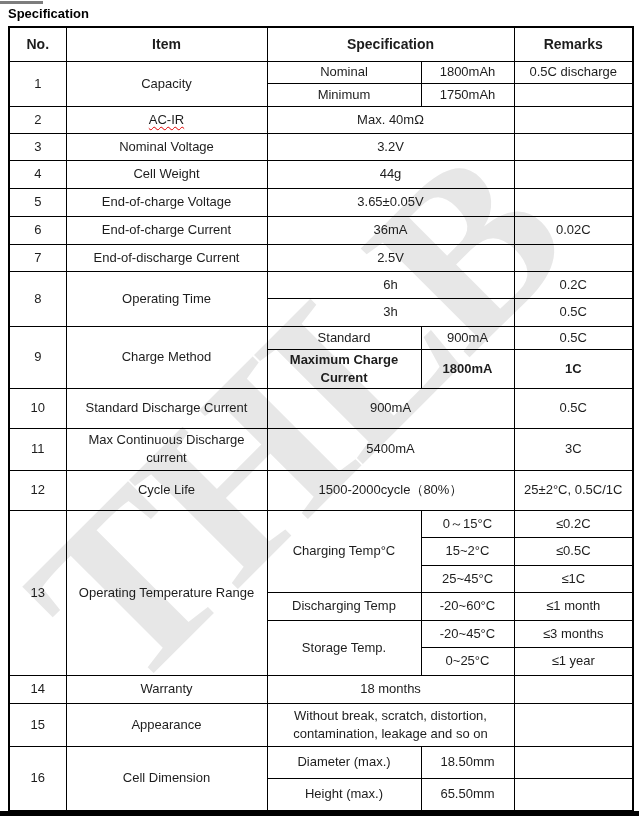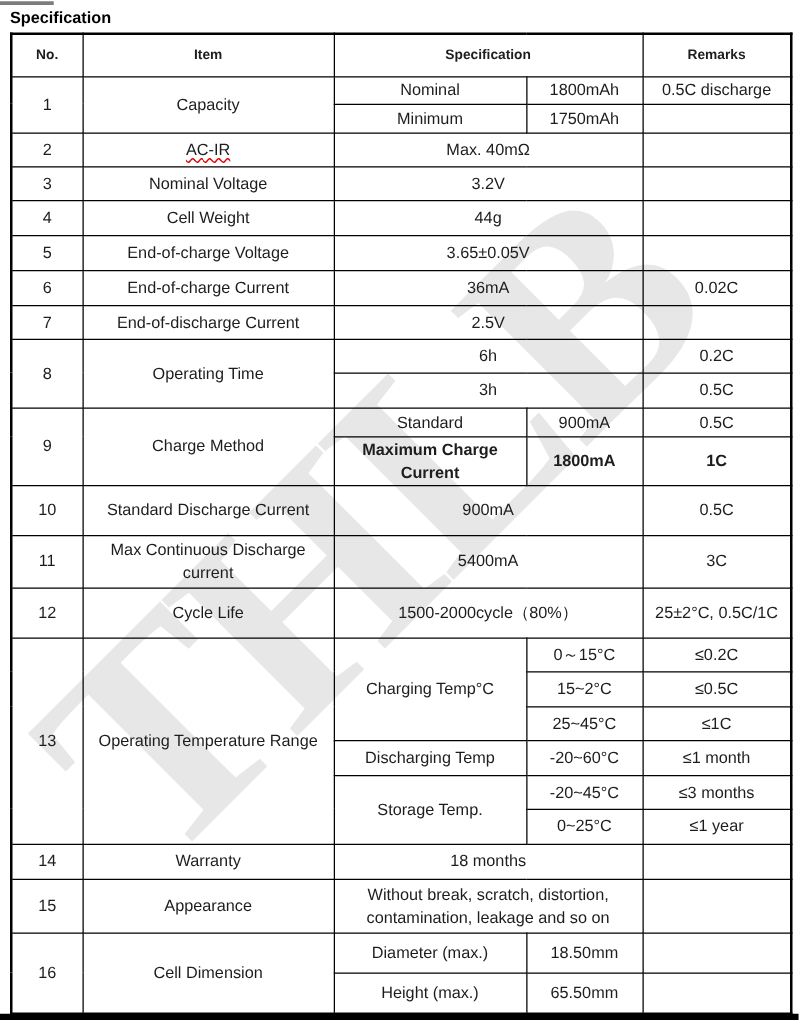--- a/index.html
+++ b/index.html
@@ -58,21 +58,21 @@
     border: 1px solid #000;
     text-align: center;
     vertical-align: middle;
     font-size: 13px;
     line-height: 1.35;
     padding: 1px 4px;
     overflow: hidden;
   }
   table.spec th {
     font-weight: bold;
-    font-size: 11px;
+    font-size: 14px;
   }
   tr.h34 { height: 34px; } tr.h22 { height: 22px; } tr.h23 { height: 23px; }
   tr.h27 { height: 27px; } tr.h28 { height: 28px; } tr.h39 { height: 39px; font-weight: bold; } tr.h40 { height: 40px; margin-top: 39px; } tr.h42 { height: 42px; margin-top: 24px; } tr.h43 { height: 43px; }
   tr.h32 { height: 32px; } tr.h33 { height: 33px; }
   .misspell {
     text-decoration: underline;
     text-decoration-style: wavy;
     text-decoration-color: #e00000;
     text-decoration-thickness: 1px;
     text-underline-offset: 2px;

